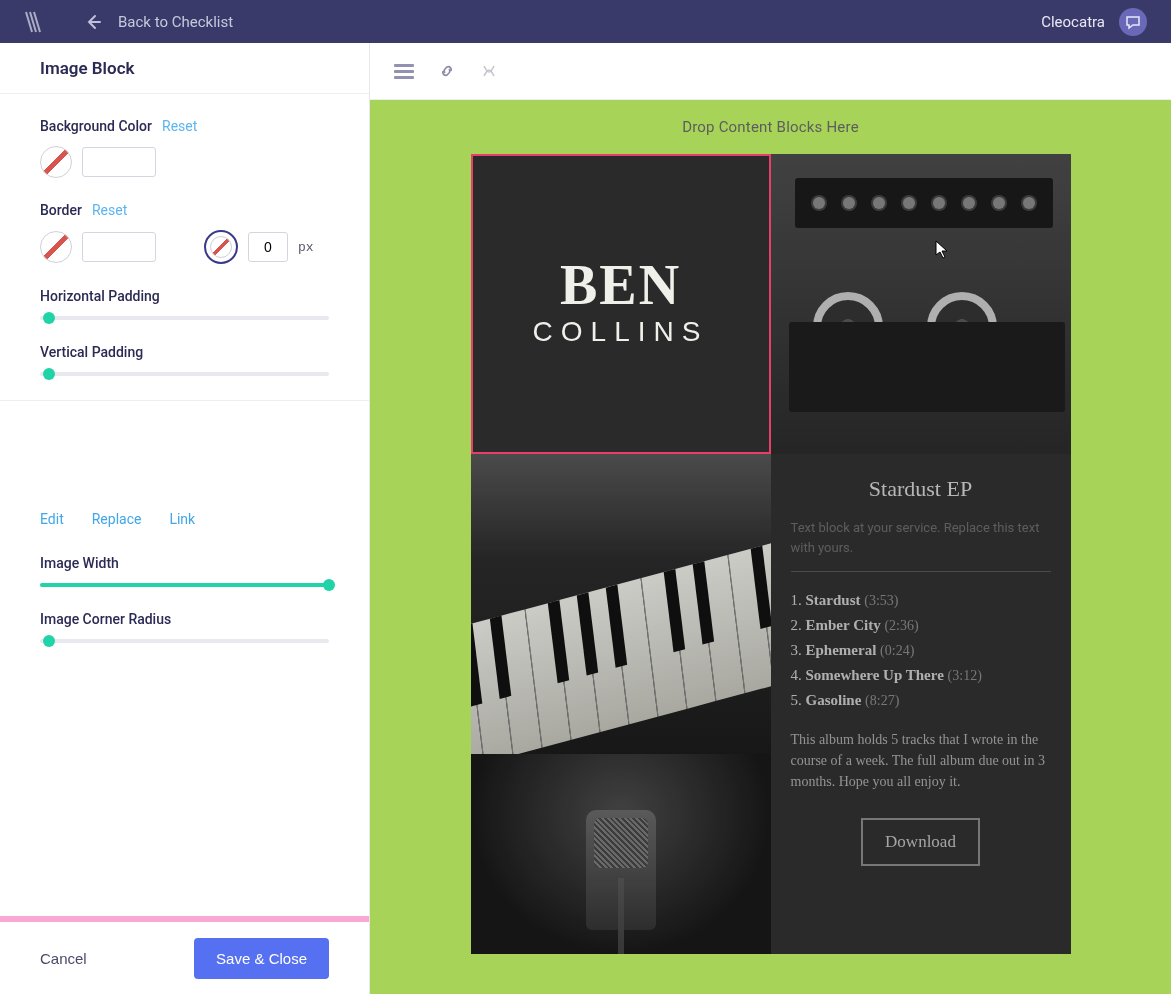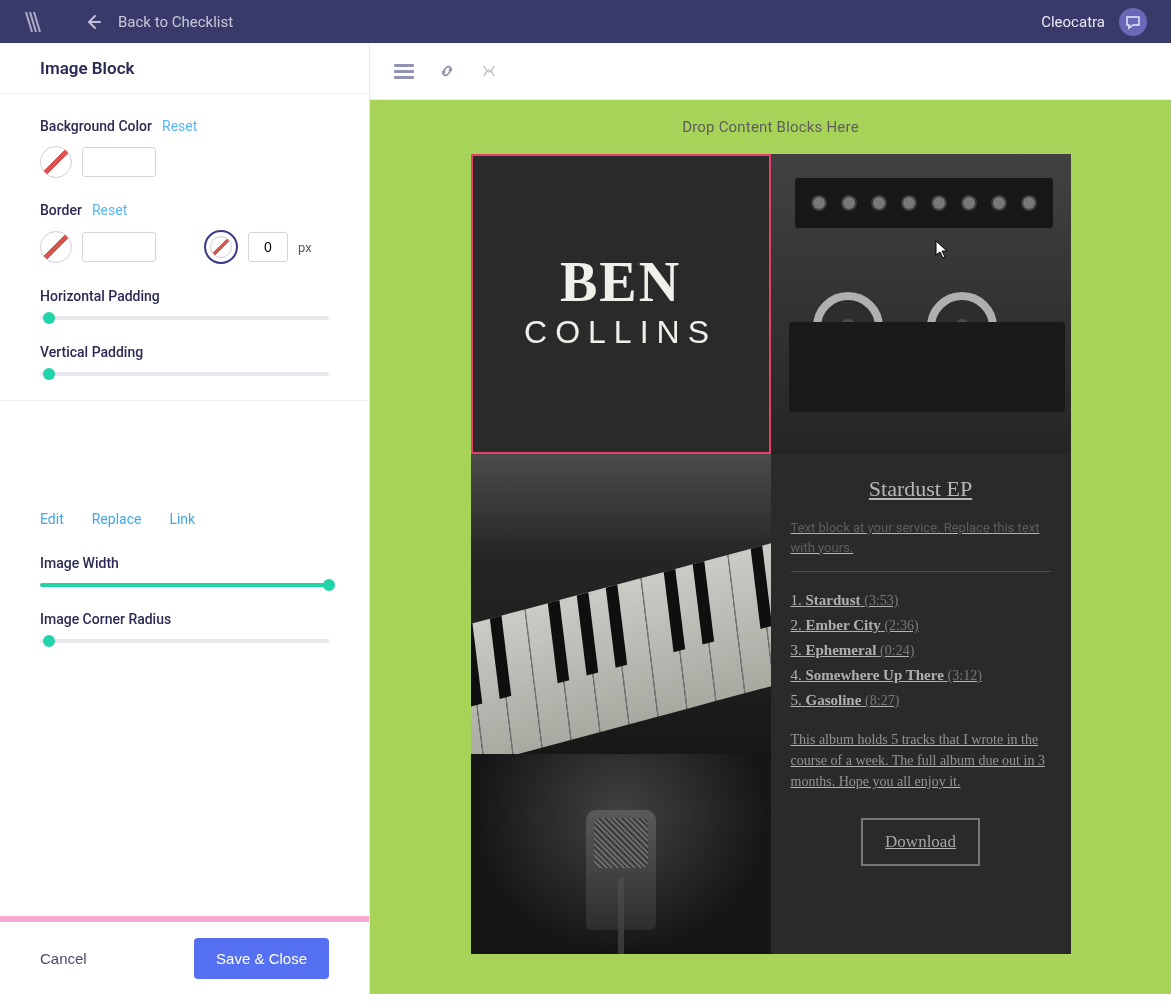--- a/index.html
+++ b/index.html
@@ -24,21 +24,21 @@
 .sidebar-scroll::-webkit-scrollbar { width: 0; }
 
 .field-label { font-size: 14px; color: #2a2a55; font-weight: 500; margin-bottom: 12px; display: flex; align-items: center; gap: 10px; }
 .reset-link { color: #5bb5f0; font-weight: 400; font-size: 14px; cursor: pointer; }
 
 .row { display: flex; align-items: center; gap: 10px; }
 .swatch-none { width: 32px; height: 32px; border-radius: 50%; border: 1px solid #d0d0d8; background: linear-gradient(to bottom right, transparent 44%, #d9534f 44%, #d9534f 56%, transparent 56%); }
 .swatch-ring { width: 34px; height: 34px; border-radius: 50%; border: 2px solid #3a3a8a; display:flex; align-items:center; justify-content:center; }
 .swatch-ring-inner { width: 22px; height: 22px; border-radius: 50%; background: linear-gradient(to bottom right, transparent 44%, #d9534f 44%, #d9534f 56%, transparent 56%); border:1px solid #d0d0d8; }
 .input-sm { width: 74px; height: 30px; border: 1px solid #d5d5df; border-radius: 3px; padding: 0 8px; font-size: 14px; text-align:center; }
-.unit { font-size: 13px; color: #58586a; }
+.unit { font-size: 13px; color: #58586a; font-family: Liberation Mono, monospace; }
 
 .section { margin-bottom: 24px; }
 
 .slider-track { height: 4px; background: #e8e8ee; border-radius: 2px; position: relative; margin-top: 4px; }
 .slider-fill { position:absolute; left:0; top:0; height:100%; background:#21d4a7; border-radius:2px; }
 .slider-knob { position: absolute; top: 50%; transform: translate(-50%, -50%); width: 12px; height: 12px; border-radius: 50%; background: #21d4a7; }
 
 .divider { height: 1px; background: #eee; margin: 6px -40px 110px -40px; }
 
 .img-actions { display: flex; gap: 28px; margin-bottom: 28px; }
@@ -63,21 +63,21 @@
 .drop-hint { text-align:center; color:#6a6a6a; font-size:15px; padding: 18px 0; letter-spacing:0.2px; }
 
 .email-body { width: 600px; margin: 0 auto; }
 .grid2 { display:grid; grid-template-columns: 1fr 1fr; }
 .cell { height:300px; position:relative; overflow:hidden; background:#333; }
 
 .cell.selected { outline: 2px solid #e83e6a; outline-offset:-2px; z-index:6; }
 
 .ben { width:100%; height:100%; background:#2a2a2a; display:flex; flex-direction:column; align-items:center; justify-content:center; gap:6px; }
 .ben-top { font-family: 'Times New Roman', Georgia, serif; font-weight:900; font-size:56px; letter-spacing:2px; color:#f0f0ea; line-height:0.9; }
-.ben-bot { font-family: Arial, sans-serif; font-weight:400; font-size:32px; letter-spacing:8px; color:#f0f0ea; }
+.ben-bot { font-family: Arial, sans-serif; font-weight:400; font-size:28px; letter-spacing:8px; color:#f0f0ea; }
 
 .tape-bg { background: linear-gradient(#4a4a4a,#2a2a2a); }
 .tape { position:absolute; inset:0; }
 .reel-box { position:absolute; left:6%; right:2%; top:56%; height:90px; background:#1d1d1d; border-radius:3px; }
 .reel { position:absolute; width:70px; height:70px; border-radius:50%; border:8px solid #c8c8c8; background: radial-gradient(circle,#555 20%,#333 21%); top:46%; }
 .reel.r1 { left:14%; }
 .reel.r2 { left:52%; }
 .reel::after{content:"";position:absolute;inset:22px;border-radius:50%;background:#999;}
 .knobs { position:absolute; top:8%; left:8%; right:6%; height:50px; background:#1a1a1a; border-radius:3px; display:flex; align-items:center; justify-content:space-evenly; }
 .knob { width:12px; height:12px; border-radius:50%; background:#888; box-shadow:0 0 0 2px #444; }
@@ -295,21 +295,21 @@
               <div class="wkey">
                   <div class="bkey"></div>
                 </div>
               <div class="wkey"></div>
               <div class="wkey">
                   <div class="bkey"></div>
                 </div>
               <div class="wkey"></div>
             </div>
           </div>
-          <div class="tracks" style="grid-row: span 2; text-decoration: underline;">
+          <div class="tracks" style="grid-row: span 2;">
             <div class="album-title">Stardust EP</div>
             <div class="placeholder-text">Text block at your service. Replace this text with yours.</div>
             <div class="hr"></div>
             <ul class="tracklist" id="tracklist">
                 <li>1. <b>Stardust</b> <span class="dur">(3:53)</span></li>
                 <li>2. <b>Ember City</b> <span class="dur">(2:36)</span></li>
                 <li>3. <b>Ephemeral</b> <span class="dur">(0:24)</span></li>
                 <li>4. <b>Somewhere Up There</b> <span class="dur">(3:12)</span></li>
                 <li>5. <b>Gasoline</b> <span class="dur">(8:27)</span></li>
               </ul>

